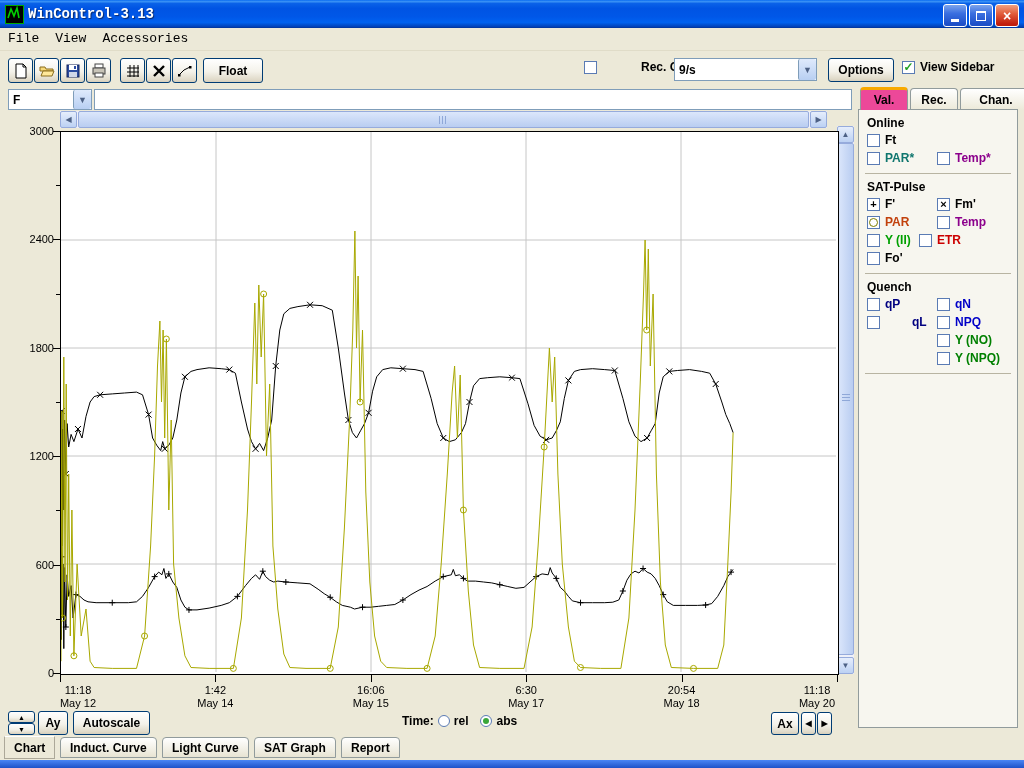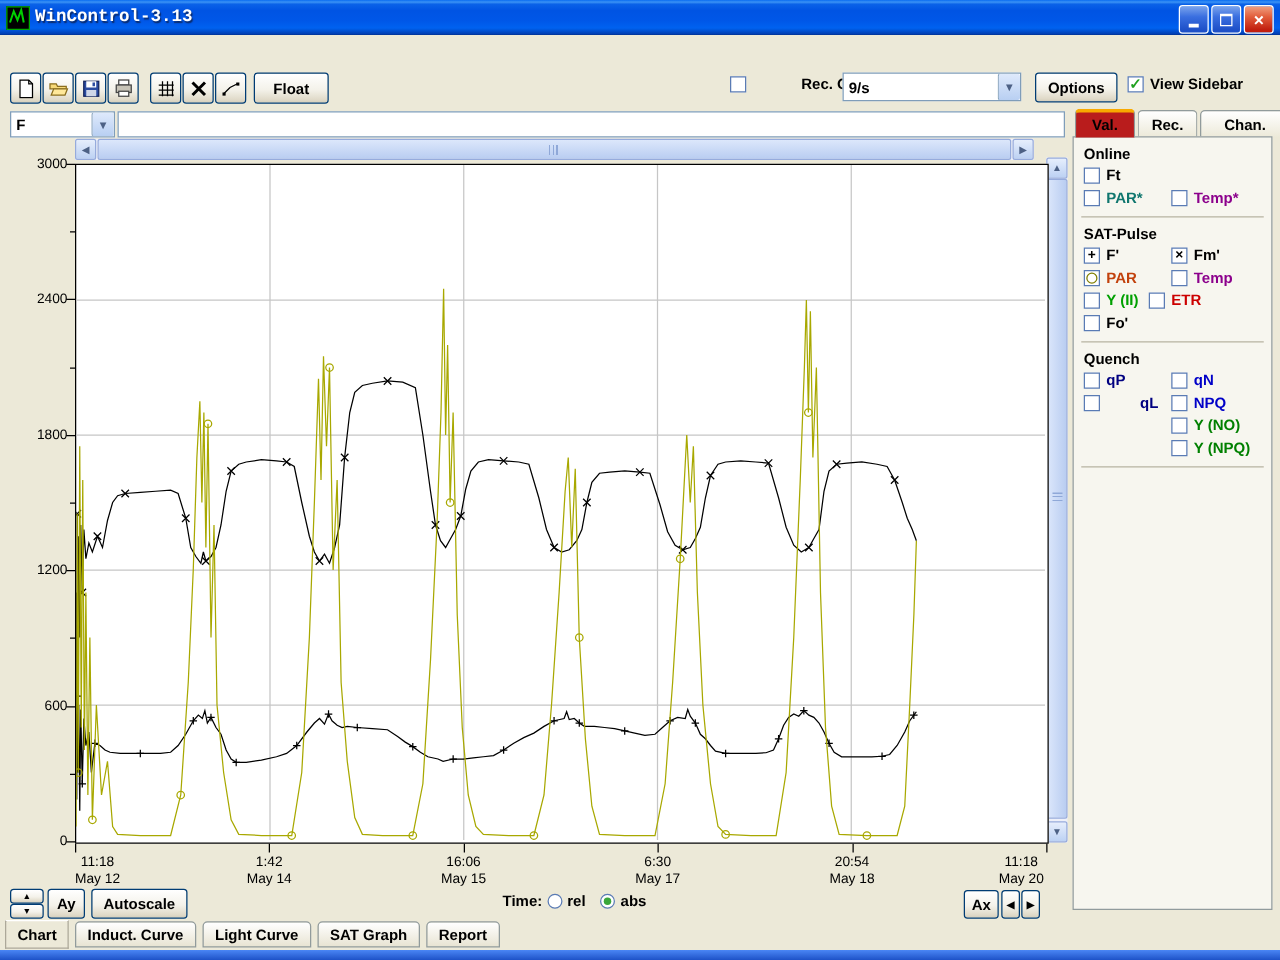--- a/index.html
+++ b/index.html
@@ -46,21 +46,21 @@
   #view-sidebar-wrap{position:absolute;left:902px;top:8px;display:flex;align-items:center;}
   .greencheck{color:#21a121;font-size:12px;font-weight:bold;}
 
   
   #chan-combo{left:8px;top:89px;width:84px;height:21px;}
   #value-field{position:absolute;left:94px;top:89px;width:758px;height:21px;background:#fff;border:1px solid #7f9db9;box-sizing:border-box;}
 
   
   .side-tab{position:absolute;top:88px;height:22px;border:1px solid #919b9c;border-bottom:none;border-radius:4px 4px 0 0;
     background:linear-gradient(180deg,#fff,#ece9d8);font-size:12px;font-weight:bold;display:flex;align-items:center;justify-content:center;box-sizing:border-box;}
-  .side-tab.active{background:#b91c1c;border-top:3px solid #f8a900;height:23px;top:87px;z-index:3;}
+  .side-tab.active{background:#ec4899;border-top:3px solid #f8a900;height:23px;top:87px;z-index:3;}
 
   
   #sidebar{position:absolute;left:858px;top:109px;width:160px;height:619px;background:#f7f6ef;
     border:1px solid #919b9c;box-sizing:border-box;z-index:2;}
   .sec-title{font-size:12px;font-weight:bold;color:#000;margin:6px 0 2px 8px;}
   .cb-row{position:relative;height:18px;}
   .cb-cell{position:absolute;top:1px;display:flex;align-items:center;}
   .cb-cell .xp-check{width:13px;height:13px;}
   .cb-label{font-size:12px;font-weight:bold;margin-left:5px;white-space:nowrap;}
   .ringglyph{width:7px;height:7px;border-radius:50%;border:1.5px solid #7e7e00;display:block;}
@@ -122,20 +122,21 @@
       <div class="winbtn">
           <span class="minbar"></span>
         </div>
       <div class="winbtn">
           <span class="restbox"></span>
         </div>
       <div class="winbtn close">×</div>
     </div>
   </div>
 
+  <div id="menubar"><span class="menu-item">File</span><span class="menu-item">View</span><span class="menu-item">Accessories</span></div>
 
   <div id="toolbar">
     <div class="xpbtn tbtn" style="left:8px">
       <svg width="16" height="16" viewBox="0 0 16 16">
           <path d="M3 1 h7 l3 3 v11 h-10 z" fill="#fff" stroke="#000"></path>
           <path d="M10 1 v3 h3" fill="none" stroke="#000"></path>
         </svg>
       </div>
     <div class="xpbtn tbtn" style="left:34px">
       <svg width="16" height="16" viewBox="0 0 16 16">

